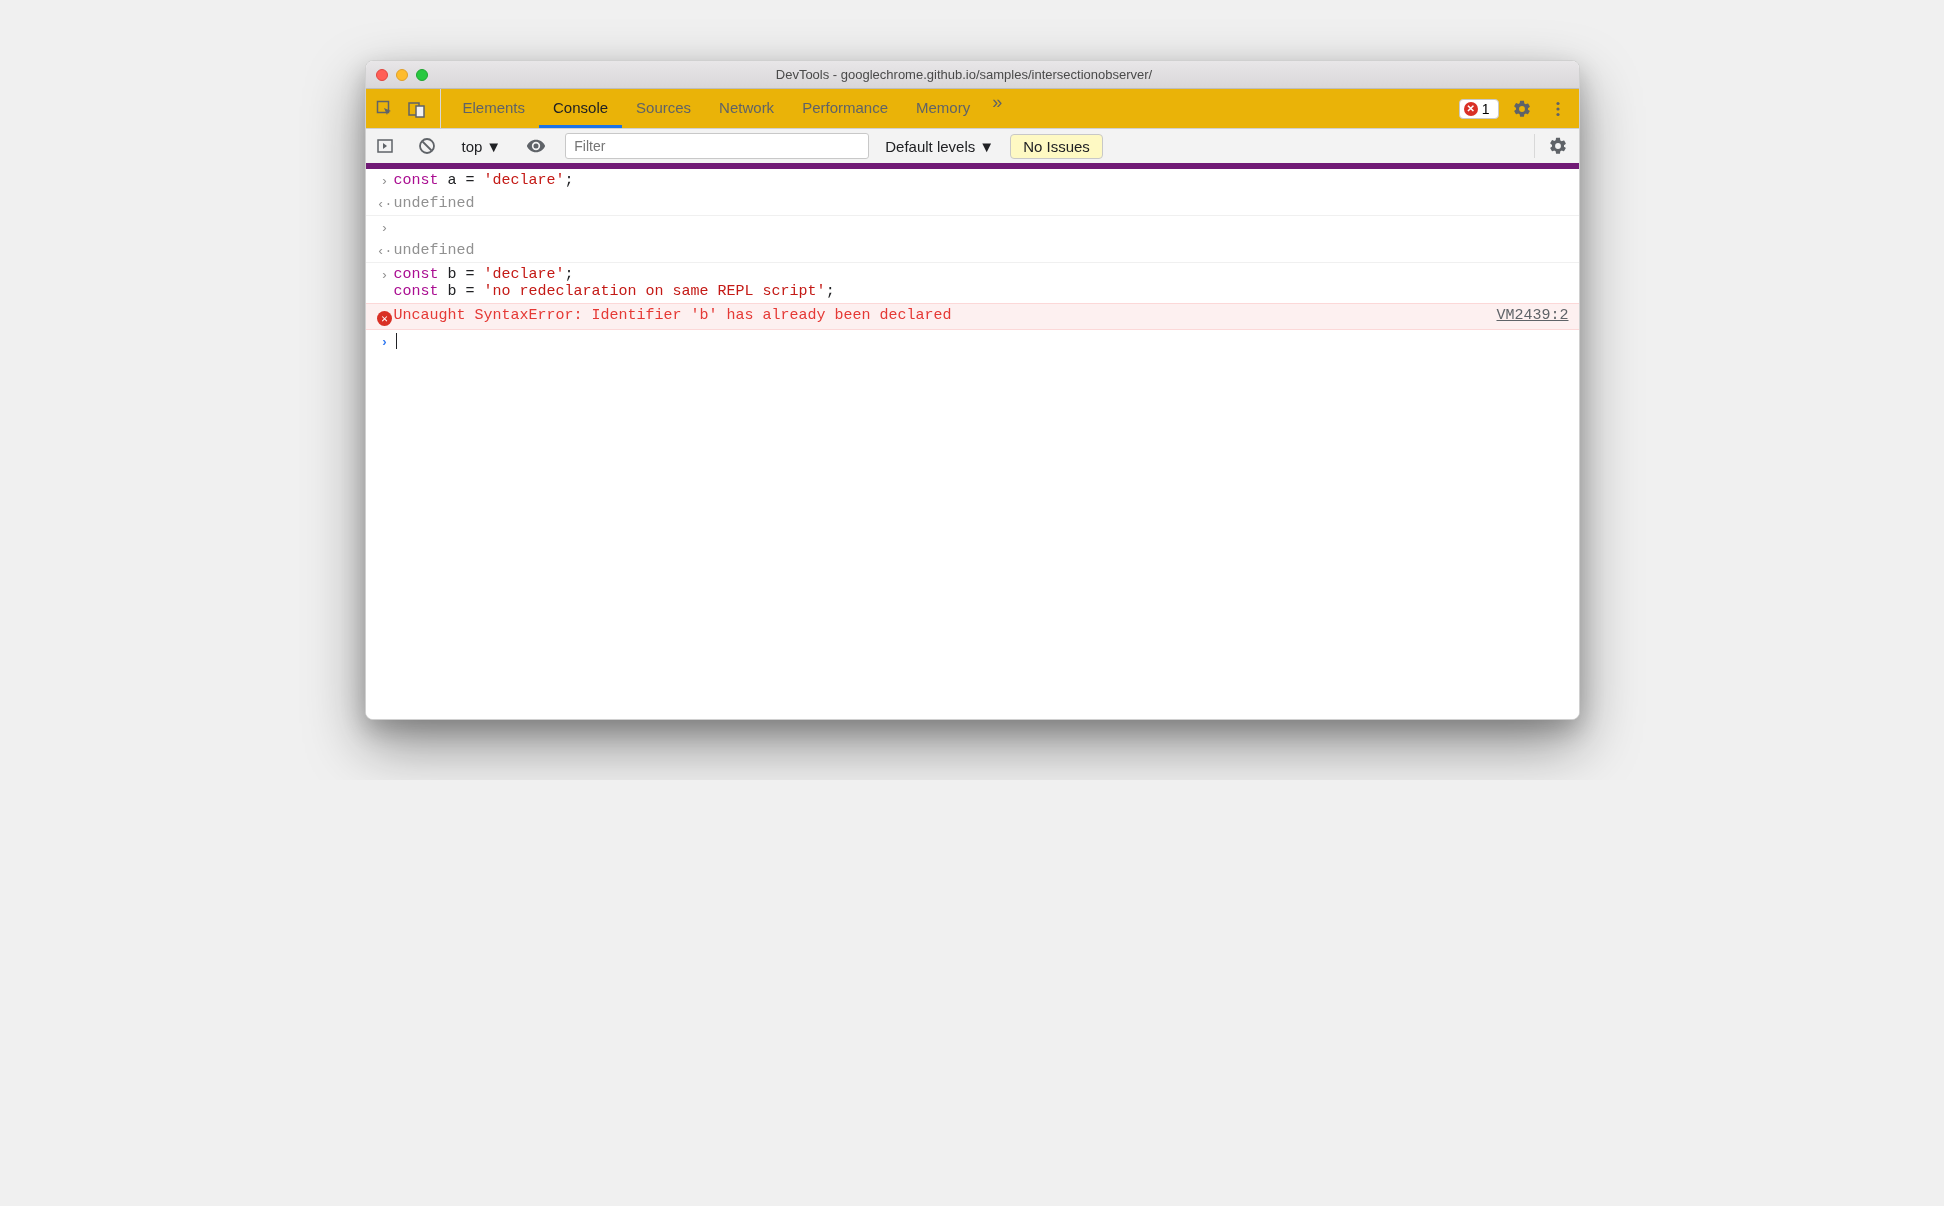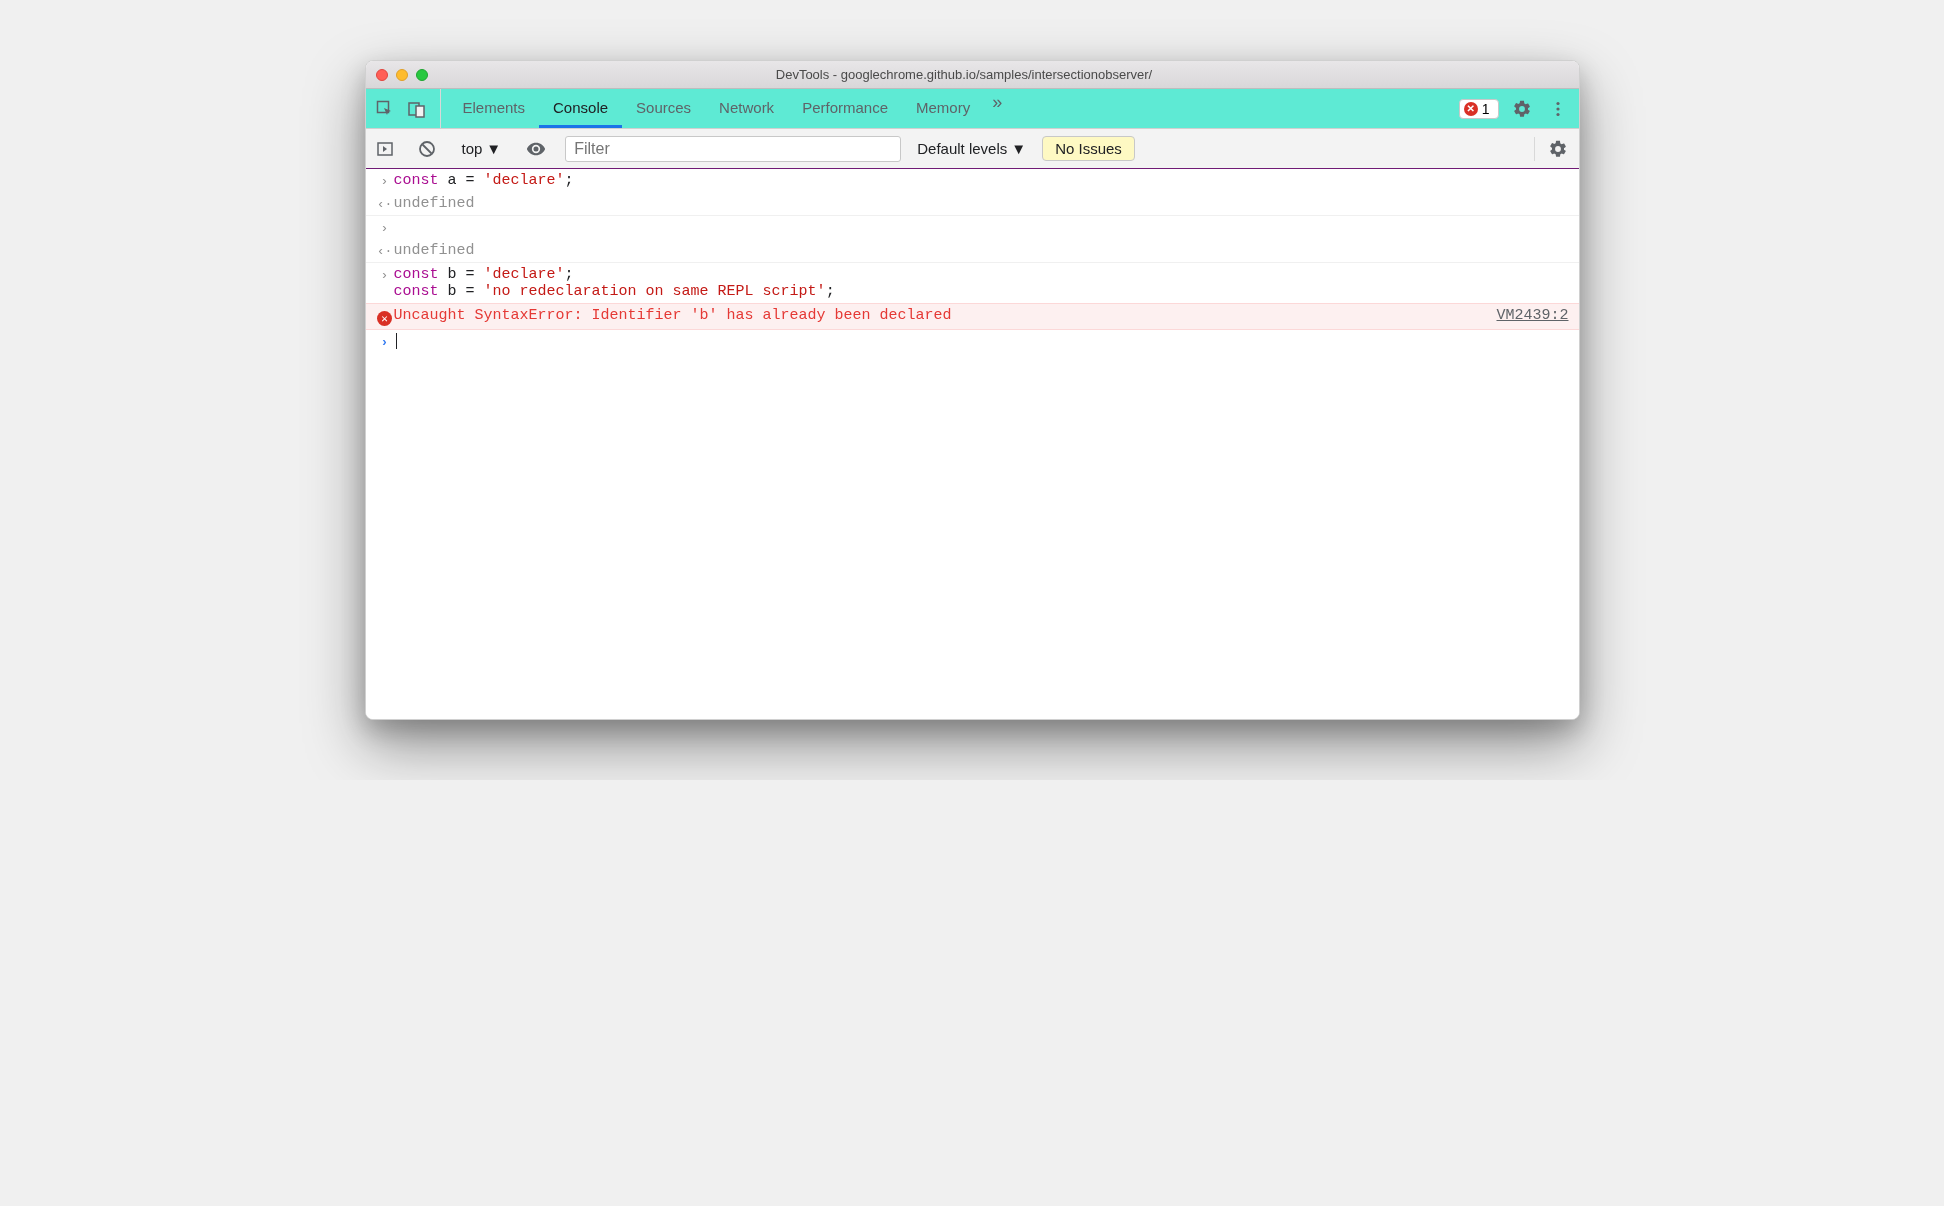--- a/index.html
+++ b/index.html
@@ -39,21 +39,21 @@
 .title {
   position: absolute;
   left: 0; right: 16px;
   text-align: center;
   font-size: 13px;
   color: #4a4a4a;
   pointer-events: none;
 }
 .main-toolbar {
   height: 40px;
-  background: #5eead4;
+  background: #eab308;
   border-bottom: 1px solid #d0d0d0;
   display: flex;
   align-items: stretch;
   padding: 0 8px 0 6px;
 }
 .tb-left {
   display: flex;
   align-items: center;
   gap: 6px;
   padding-right: 10px;
@@ -101,39 +101,39 @@
 }
 .err-dot {
   width: 14px; height: 14px; border-radius: 50%;
   background: #d93025; color: #fff;
   display: flex; align-items: center; justify-content: center;
   font-size: 10px; font-weight: bold;
 }
 .sub-toolbar {
   height: 40px;
   background: #f3f3f3;
-  border-bottom: 1px solid #701a75;
+  border-bottom: 6px solid #701a75;
   display: flex;
   align-items: center;
   padding: 0 8px 0 6px;
   gap: 16px;
 }
 .ctx-select {
   display: flex; align-items: center; gap: 4px;
   font-size: 15px; color: #202124; padding: 0 6px;
 }
 .filter-input {
   height: 26px;
   border: 1px solid #c8c8c8;
   background: #fff;
   border-radius: 3px;
   padding: 0 8px;
-  font-size: 16px;
+  font-size: 14px;
   color: #888;
-  width: 336px;
+  width: 304px;
 }
 .level-select {
   font-size: 15px; color: #202124;
   display: flex; align-items: center; gap: 4px; justify-content: flex-end;
 }
 .issues-btn {
   border: 1px solid #c8c8c8;
   background: #fef9c3;
   border-radius: 4px;
   padding: 3px 12px;

